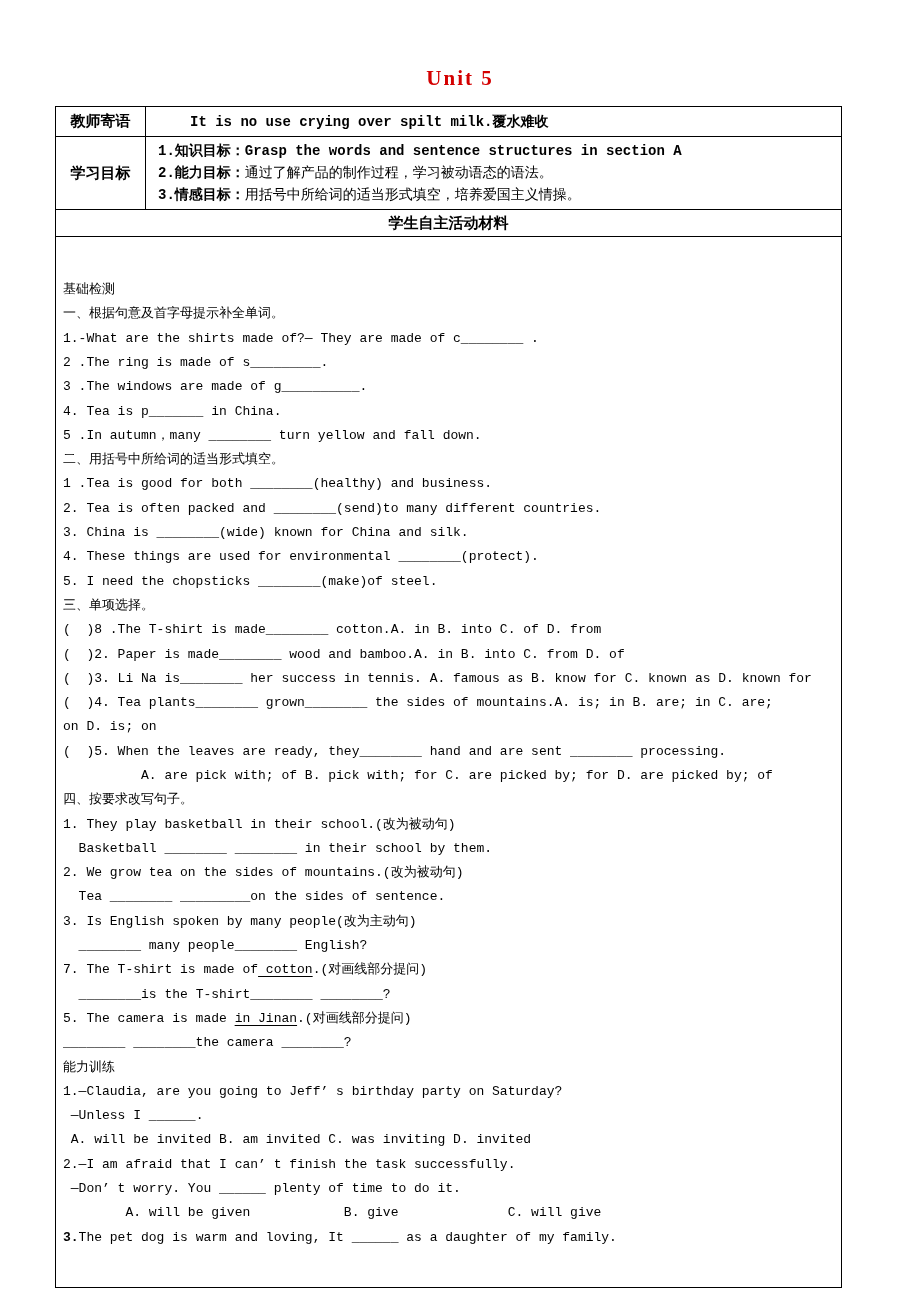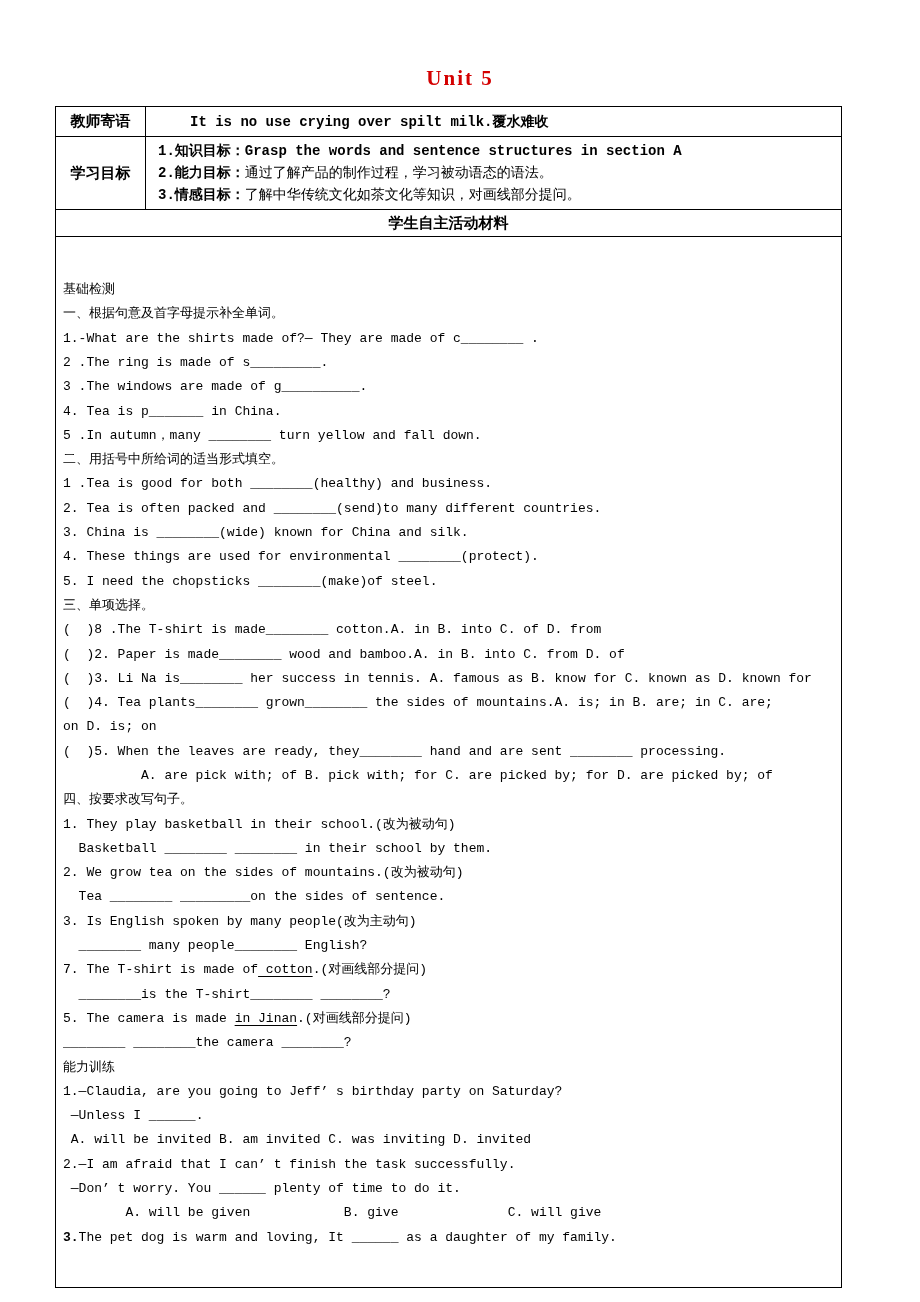--- a/index.html
+++ b/index.html
@@ -81,21 +81,21 @@
       <tr>
         <td class="label-cell">教师寄语</td>
         <td class="msg-cell">It is no use crying over spilt milk.覆水难收</td>
       </tr>
 
       <tr>
         <td class="label-cell">学习目标</td>
         <td class="obj-cell">
           <div class="obj-line"><span class="seg-b">1.知识目标：</span><span class="seg-b">Grasp the words and sentence structures in section A</span></div>
           <div class="obj-line"><span class="seg-b">2.能力目标：</span><span>通过了解产品的制作过程，学习被动语态的语法。</span></div>
-          <div class="obj-line"><span class="seg-b">3.情感目标：</span><span>了解中华传统文化如茶文化等知识，对画线部分提问。</span></div>
+          <div class="obj-line"><span class="seg-b">3.情感目标：</span><span>用括号中所给词的适当形式填空，培养爱国主义情操。</span></div>
         </td>
       </tr>
 
       <tr>
         <td class="banner-cell" colspan="2">学生自主活动材料</td>
       </tr>
 
       <tr>
         <td class="content-cell" colspan="2">
           <div id="lines-host">

